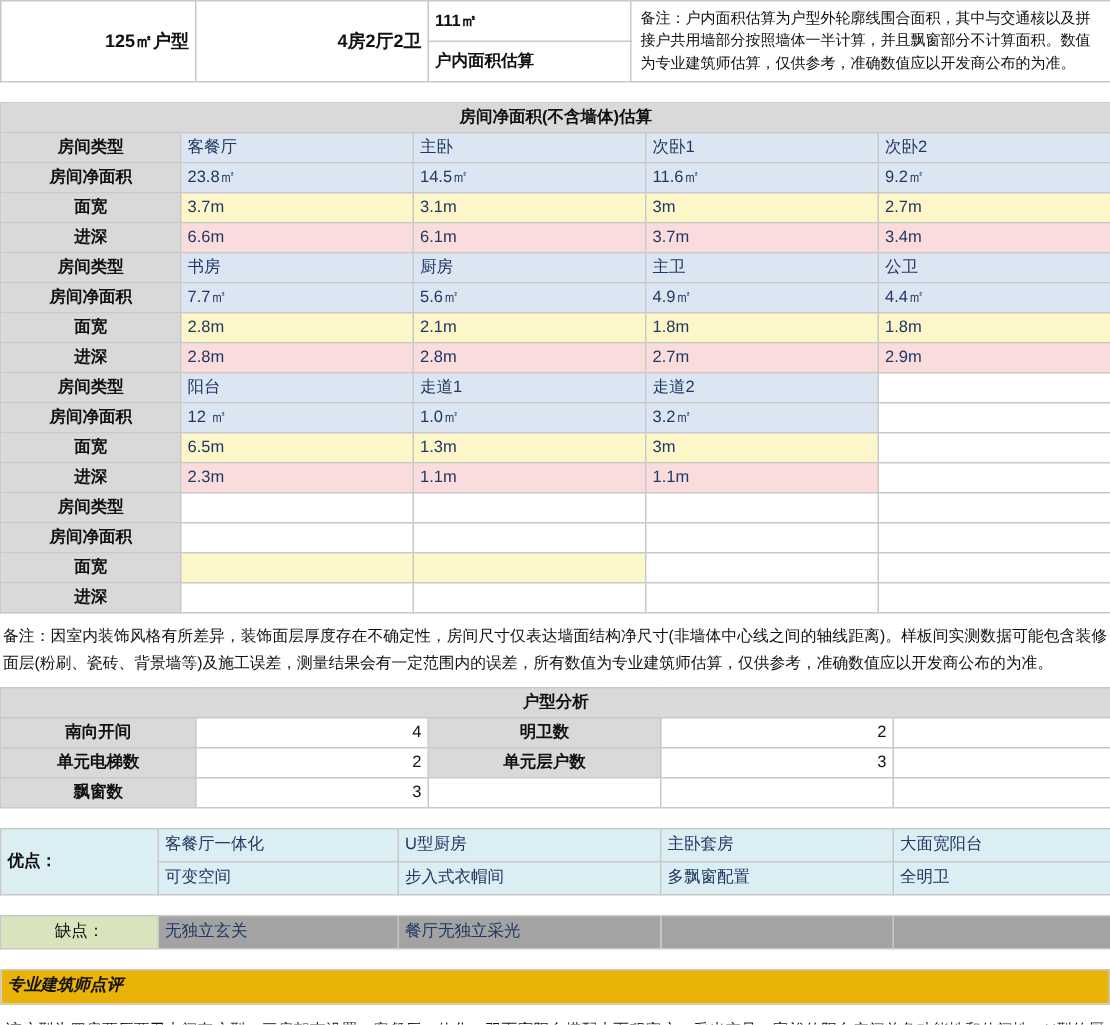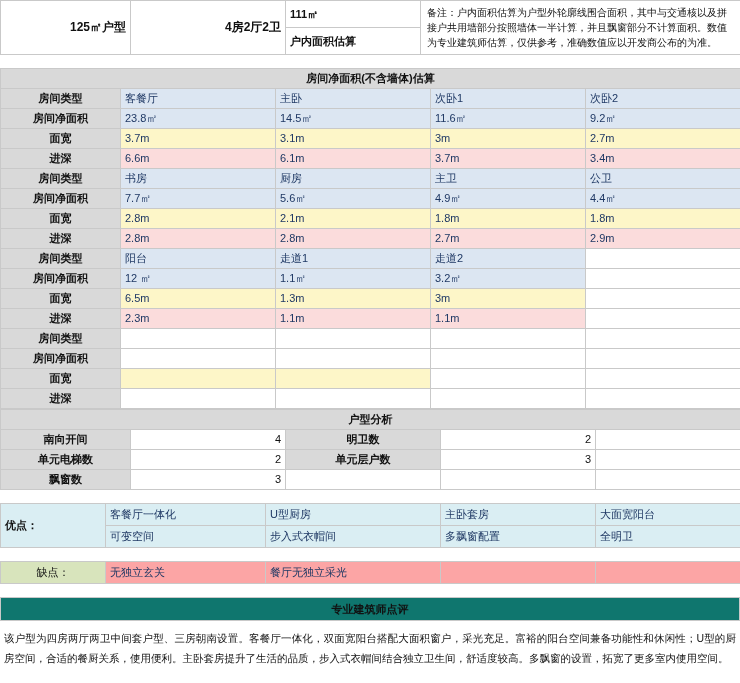--- a/index.html
+++ b/index.html
@@ -55,24 +55,24 @@
   .anatable{width:740px;border-radius:12px;}
   .anatable td{height:15px;}
   .num{text-align:right;padding-right:4px;}
 
   
   .prostable{width:740px;}
   .prostable td{height:17px;}
   .pros-head{background:#daeef3;text-align:left;font-weight:bold;}
   .pros-cell{background:#daeef3;}
   .cons-head{background:#d8e4bc;text-align:center;font-weight:normal;}
-  .cons-cell{background:#fca5a5;}
-
-  
-  .cmt-head{background:#0f766e;text-align:center;font-weight:bold;height:18px;}
+  .cons-cell{background:#a3a3a3;}
+
+  
+  .cmt-head{background:#eab308;font-weight:bold;height:18px;font-style:italic;}
   .cmt-body{
     font-size:10.5px;line-height:1.9;padding:8px 4px;border:none;text-align:justify;
   }
 </style>
 </head>
 <body>
 
 <div class="sheet">
 
   <table class="topblock">
@@ -177,21 +177,21 @@
     <tr>
       <td class="lbl b">房间类型</td>
       <td class="c-blue txt-blue">阳台</td>
       <td class="c-blue txt-blue">走道1</td>
       <td class="c-blue txt-blue">走道2</td>
       <td class="c-white"></td>
     </tr>
     <tr>
       <td class="lbl b">房间净面积</td>
       <td class="c-blue txt-blue">12 ㎡</td>
-      <td class="c-blue txt-blue">1.1㎡</td>
+      <td class="c-blue txt-blue">1.0㎡</td>
       <td class="c-blue txt-blue">3.2㎡</td>
       <td class="c-white"></td>
     </tr>
     <tr>
       <td class="lbl b">面宽</td>
       <td class="c-yellow txt-blue">6.5m</td>
       <td class="c-yellow txt-blue">1.3m</td>
       <td class="c-yellow txt-blue">3m</td>
       <td class="c-white"></td>
     </tr>
@@ -227,20 +227,27 @@
     <tr>
       <td class="lbl b">进深</td>
       <td class="c-white"></td>
       <td class="c-white"></td>
       <td class="c-white"></td>
       <td class="c-white"></td>
     </tr>
   </tbody>
     </table>
 
+  <table class="noborder" style="width:740px">
+    <tbody>
+        <tr>
+      <td class="remark">备注：因室内装饰风格有所差异，装饰面层厚度存在不确定性，房间尺寸仅表达墙面结构净尺寸(非墙体中心线之间的轴线距离)。样板间实测数据可能包含装修面层(粉刷、瓷砖、背景墙等)及施工误差，测量结果会有一定范围内的误差，所有数值为专业建筑师估算，仅供参考，准确数值应以开发商公布的为准。</td>
+    </tr>
+  </tbody>
+    </table>
 
   <table class="anatable">
     <colgroup>
       <col style="width:130px">
       <col style="width:155px">
       <col style="width:155px">
       <col style="width:155px">
       <col style="width:145px">
     </colgroup>
     <tbody>

